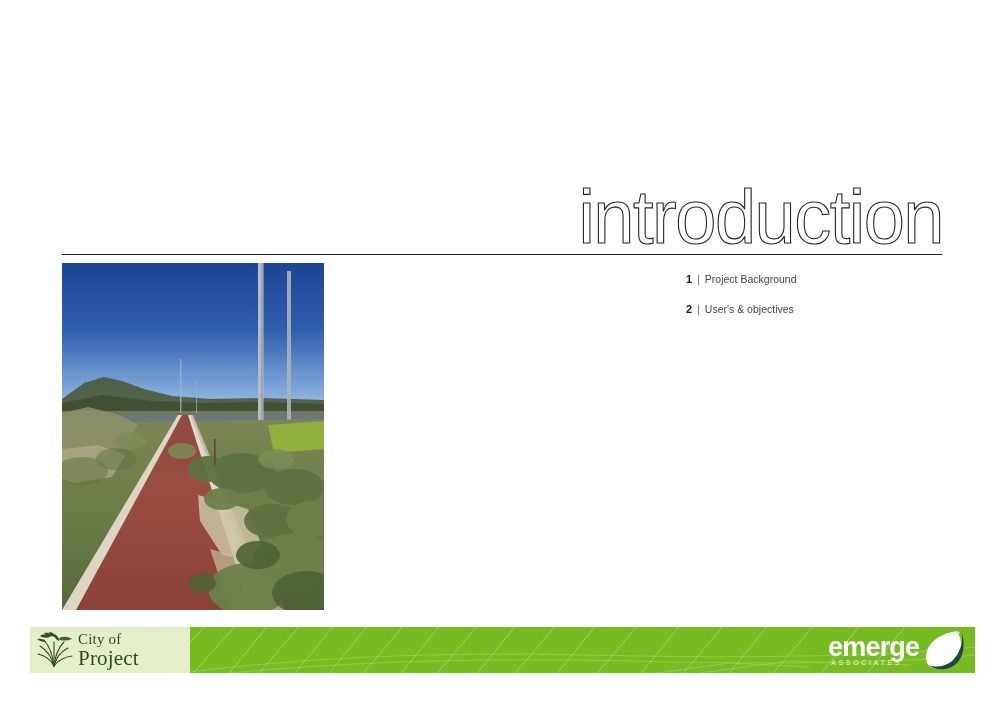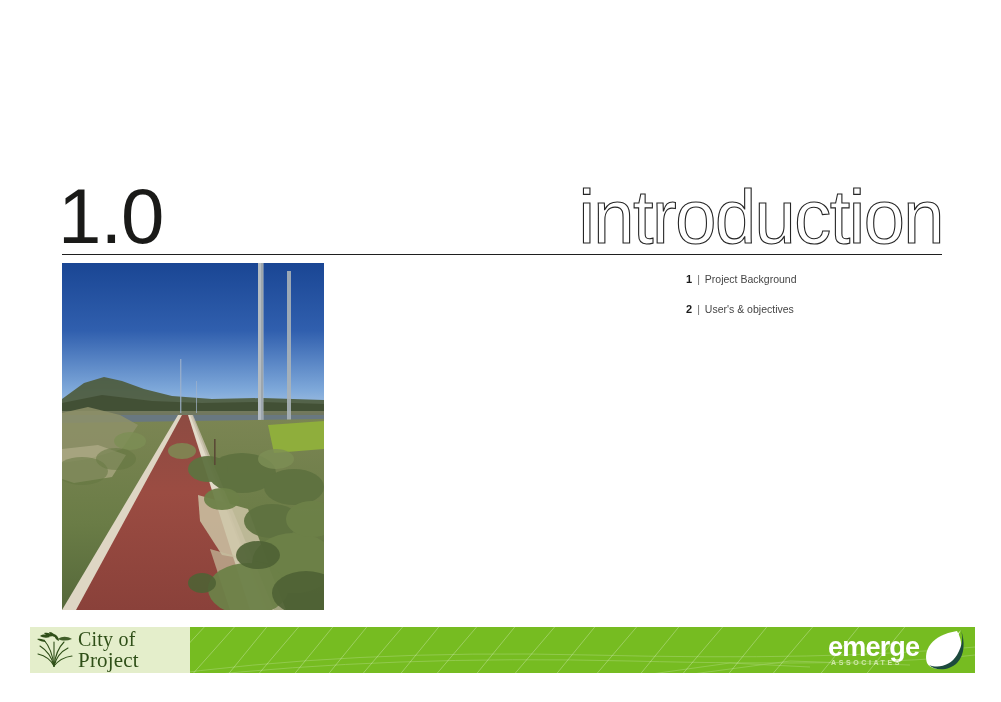--- a/index.html
+++ b/index.html
@@ -144,21 +144,21 @@
     margin-left: 4px;
     flex: none;
   }
   .wanneroo-text {
     margin-left: 2px;
     font-family: "Liberation Serif", serif;
     color: #2f4f18;
     line-height: 1;
   }
   .wanneroo-city {
-    font-size: 20px;
+    font-size: 15px;
     letter-spacing: 0.2px;
     display: block;
   }
   .wanneroo-name {
     font-size: 21px;
     letter-spacing: 0.2px;
     display: block;
     margin-top: 1px;
   }
   .emerge-logo {
@@ -196,21 +196,20 @@
     top: 0;
     width: 52px;
     height: 42px;
   }
 </style>
 </head>
 <body>
 
 <div class="page">
 
-  <div class="section-number">1.0</div>
 
   <div class="section-title">
     <span>introduction</span>
   </div>
 
   <div class="title-rule"></div>
 
   <div class="contents">
 
     <div class="contents-item">

